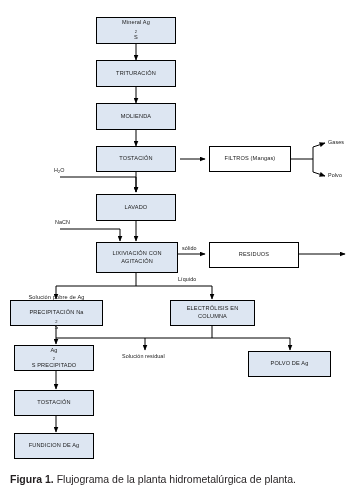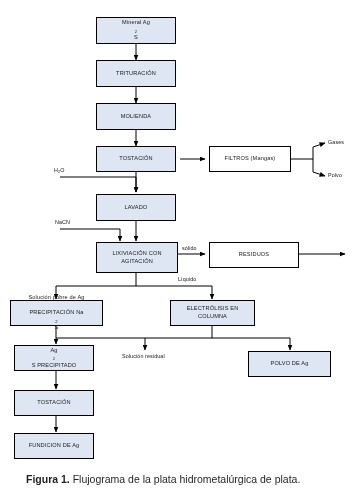--- a/index.html
+++ b/index.html
@@ -62,21 +62,21 @@
 
   #caption {
     position: absolute;
     left: 10px;
     top: 473px;
     width: 340px;
     font-size: 10.5px;
     color: #231f20;
     white-space: nowrap;
   }
-  #caption .cap-strong { font-weight: bold; margin-left: 16px; }
+  #caption .cap-strong { font-weight: bold; }
 </style>
 </head>
 <body>
 
 <div id="diagram-root">
 
   <svg id="diagram-svg" viewBox="0 0 360 440">
     <defs>
       <marker id="arrowhead" markerWidth="6" markerHeight="5" refX="5.4" refY="2.5" orient="auto" markerUnits="userSpaceOnUse">
         <path d="M0,0 L6,2.5 L0,5 z" fill="#000000"></path>
@@ -180,13 +180,13 @@
   <div class="flow-label" style="left:328px; top:172px;">Polvo</div>
 
   <div class="flow-label" style="left:182px; top:245px;">sólido</div>
 
   <div class="flow-label" style="left:178px; top:276px;">Líquido</div>
 
   <div class="flow-label" style="left:122px; top:353px;">Solución residual</div>
 
 </div>
 
-<div id="caption"><span class="cap-strong">Figura 1.</span><span> Flujograma de la plata hidrometalúrgica de plata.</span></div>
+<div id="caption"><span class="cap-strong">Figura 1.</span><span> Flujograma de la planta hidrometalúrgica de planta.</span></div>
 
 </body></html>

